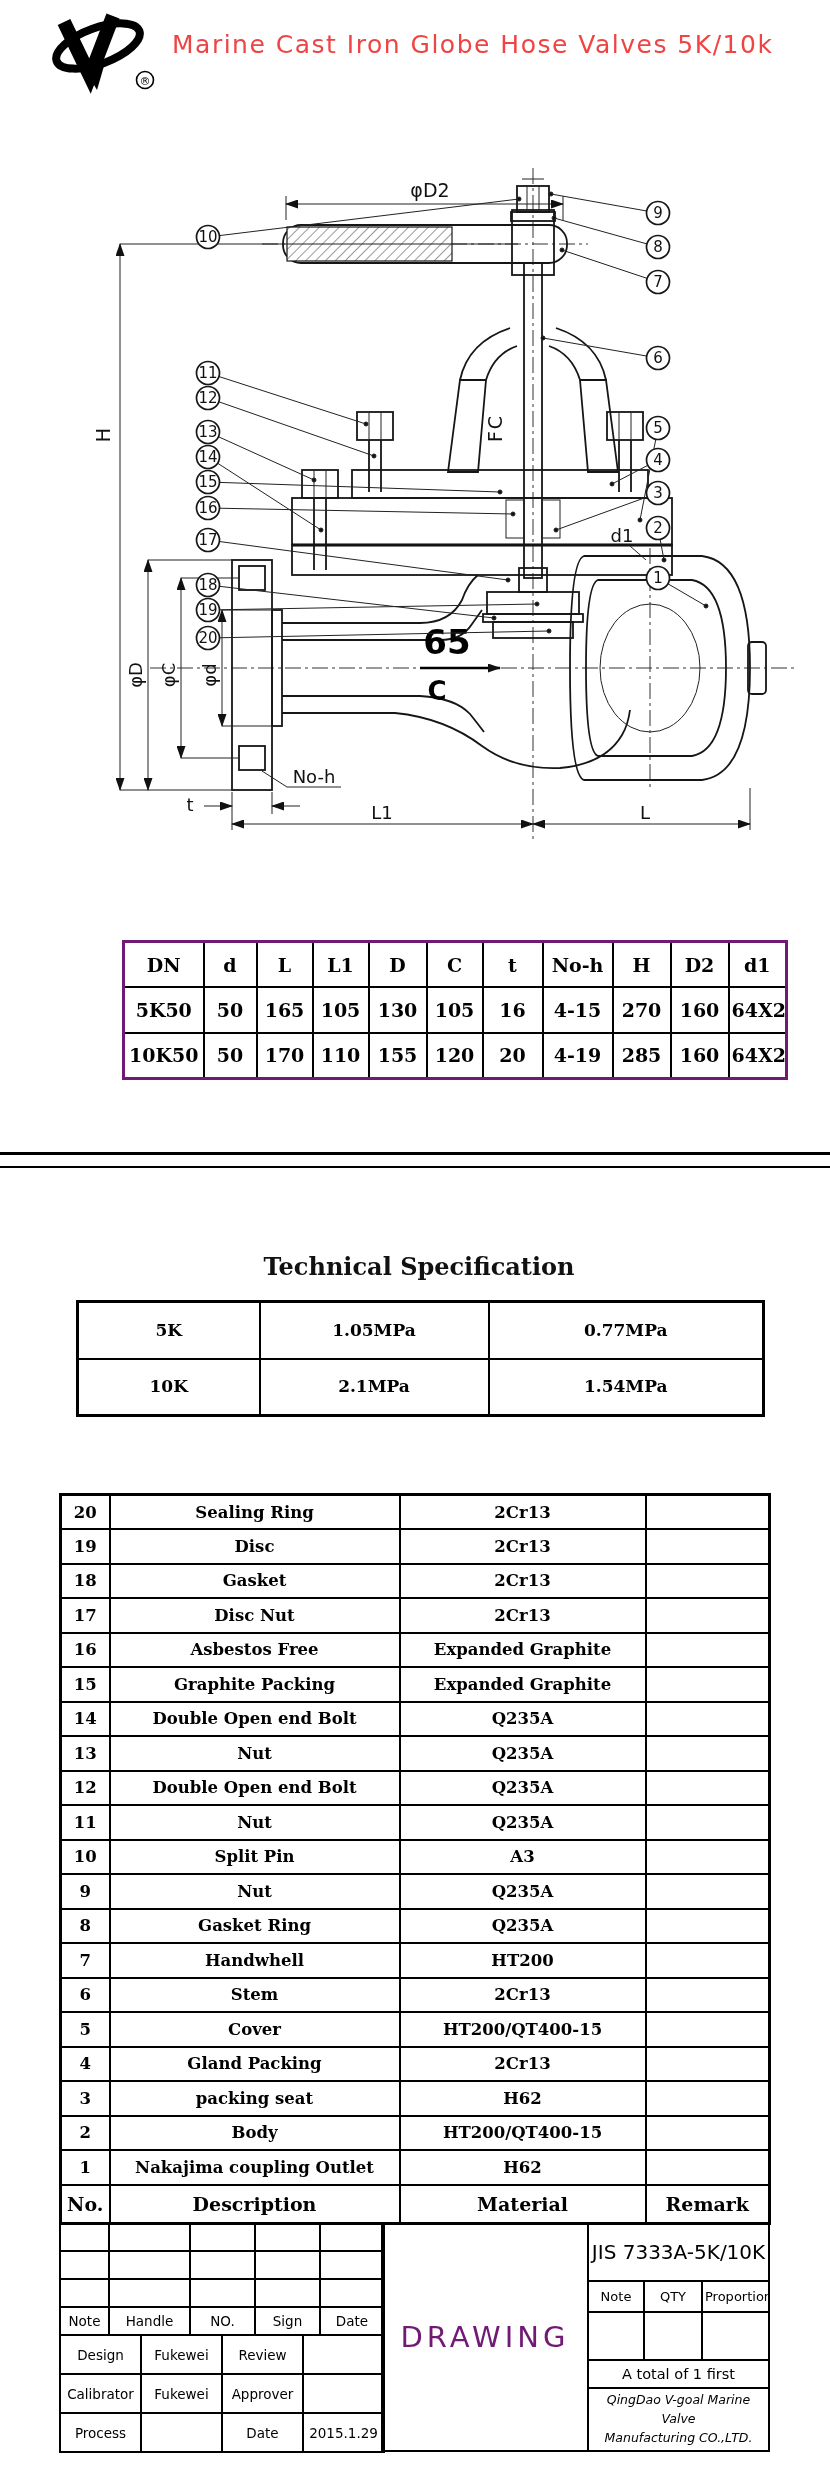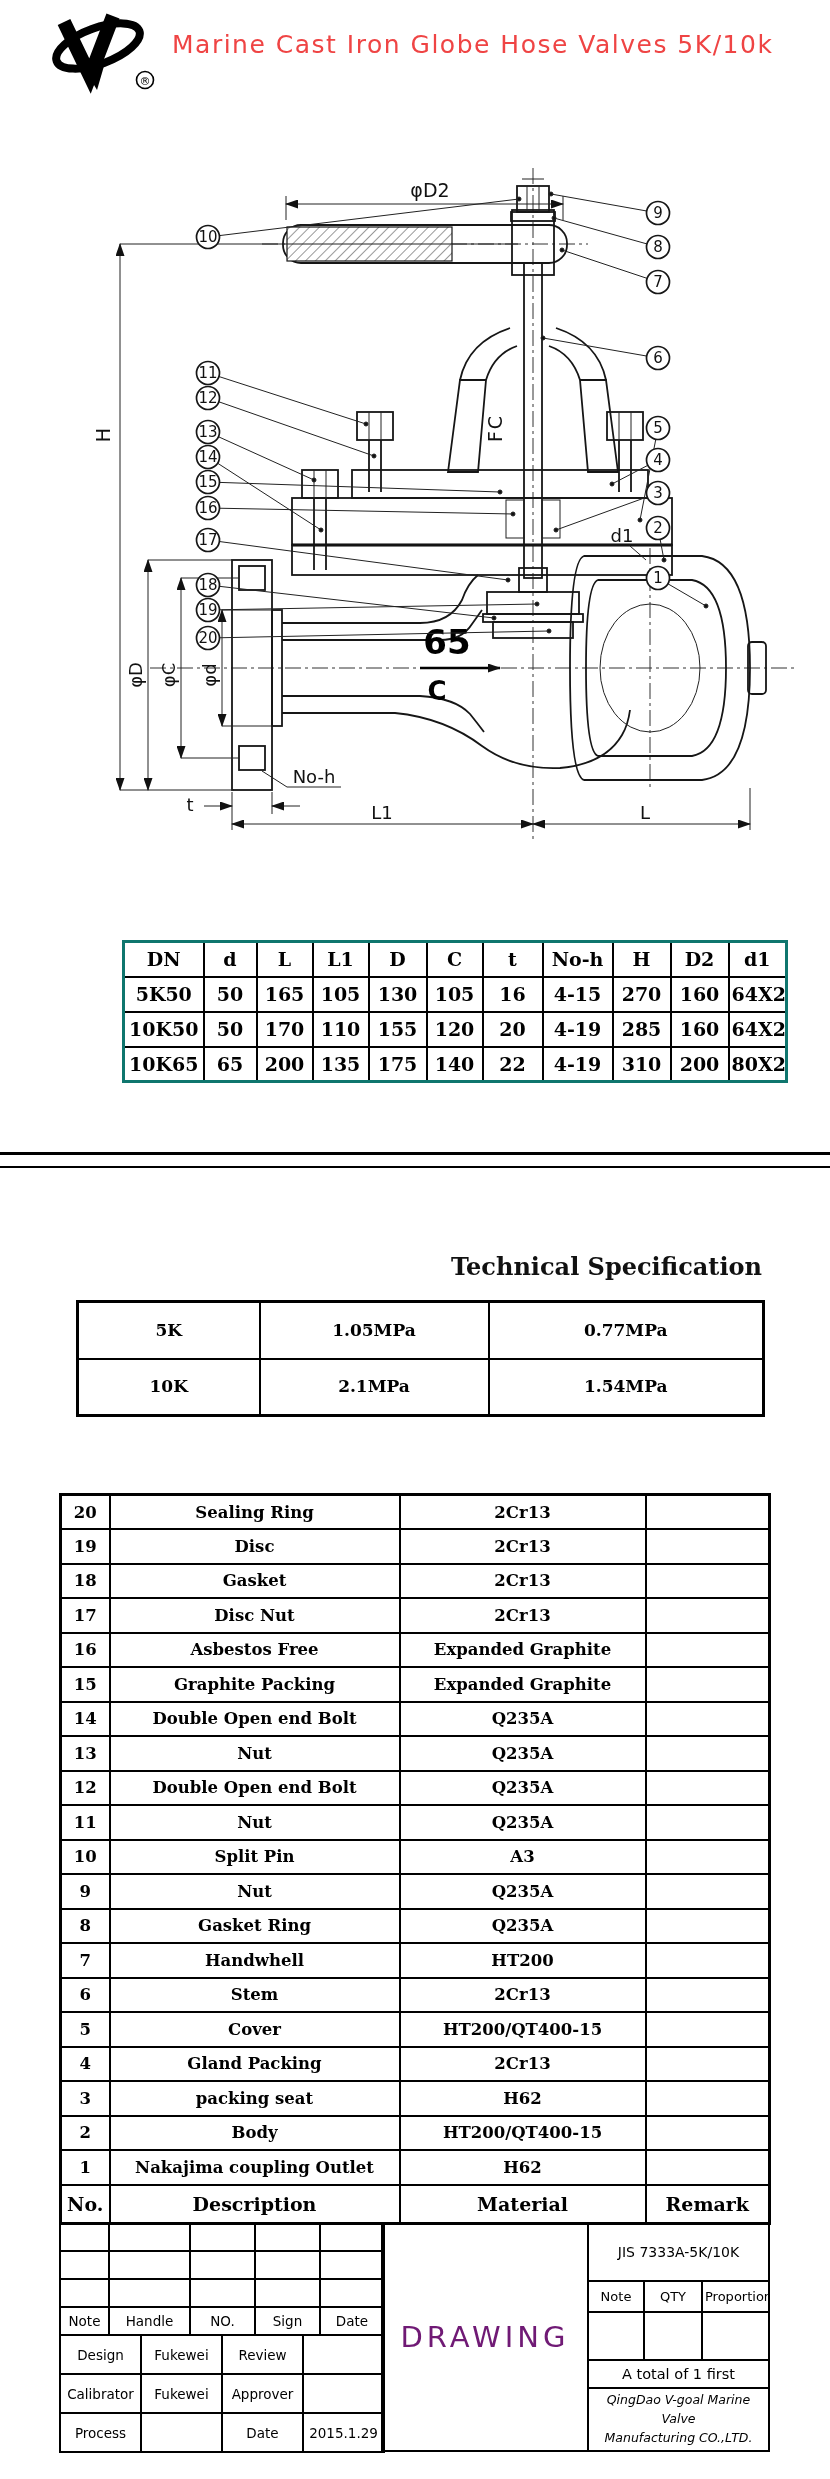--- a/index.html
+++ b/index.html
@@ -20,44 +20,44 @@
   .balloon text{font-size:15px;text-anchor:middle;fill:#111;}
   .big65{font-family:"DejaVu Sans",sans-serif;font-weight:bold;font-size:34px;fill:#000;text-anchor:middle;}
   .bigC{font-family:"DejaVu Sans",sans-serif;font-weight:bold;font-size:26px;fill:#000;text-anchor:middle;}
   
   .sep{position:absolute;left:0;width:830px;background:#000;}
   
   table{border-collapse:collapse;table-layout:fixed;position:absolute;
         font-family:"DejaVu Serif","Liberation Serif",serif;font-weight:bold;color:#000;}
   td{border:2px solid #000;text-align:center;vertical-align:middle;overflow:hidden;
      font-weight:bold;padding:0 2px;}
-  .dimtable{left:122px;top:940px;width:663px;height:140px;font-size:19px;border:3px solid #0f766e;}
+  .dimtable{left:122px;top:940px;width:663px;height:140px;font-size:19px;border:3px solid #701a75;}
   .dimtable tr{height:35px;}
-  .spec-title{position:absolute;left:76px;top:1252px;width:686px;text-align:right;
+  .spec-title{position:absolute;left:76px;top:1252px;width:686px;text-align:center;
               font-family:"DejaVu Serif","Liberation Serif",serif;font-weight:bold;font-size:24px;}
   .spectable{left:76px;top:1300px;width:686px;height:117px;font-size:17px;border:3px solid #000;}
   .spectable tr{height:32px;}
   .spectable tr.hd{height:52px;}
   .spectable td{white-space:pre-line;line-height:1.25;}
   .partstable{left:59px;top:1493px;width:709px;height:729px;font-size:16.5px;border:3px solid #000;}
   .partstable tr{height:34.5px;}
   .partstable tr.hd{height:39px;font-size:19px;}
   
   .tb{font-family:"DejaVu Sans",sans-serif;font-weight:normal;font-size:13.5px;}
   .tb td{font-weight:normal;font-family:"DejaVu Sans",sans-serif;}
   .tblA{left:59px;top:2222px;width:324px;height:114px;}
   .tblA tr{height:28px;}
   .tblB{left:59px;top:2334px;width:324px;height:118px;font-size:13.5px;}
   .tblB tr{height:39px;}
   .center-cell{position:absolute;left:381px;top:2222px;width:208px;height:230px;
                border:2px solid #000;box-sizing:border-box;display:flex;align-items:center;justify-content:center;}
   .drawing-word{font-family:"DejaVu Sans",sans-serif;font-size:29px;letter-spacing:4px;color:#701a75;}
   .tblR{left:587px;top:2222px;width:181px;height:230px;}
   .tblR td{font-family:"DejaVu Sans",sans-serif;font-weight:normal;font-size:13px;}
-  .tblR td.jis{font-size:14px;}
+  .tblR td.jis{font-size:20px;}
   .tblR td.tot{font-size:14.5px;}
   .tblR td.comp{font-size:12.5px;line-height:1.5;}
   .tblR tr.r1{height:55px;} .tblR tr.r2{height:30px;} .tblR tr.r3{height:46px;}
   .tblR tr.r4{height:27px;} .tblR tr.r5{height:60px;font-style:italic;}
 </style>
 </head>
 <body>
 
 <div class="page">
 
@@ -372,33 +372,20 @@
           <td>170</td>
           <td>110</td>
           <td>155</td>
           <td>120</td>
           <td>20</td>
           <td>4-19</td>
           <td>285</td>
           <td>160</td>
           <td>64X2</td>
         </tr>
-        <tr>
-          <td>10K65</td>
-          <td>65</td>
-          <td>200</td>
-          <td>135</td>
-          <td>175</td>
-          <td>140</td>
-          <td>22</td>
-          <td>4-19</td>
-          <td>310</td>
-          <td>200</td>
-          <td>80X2</td>
-        </tr>
       </tbody>
   </table>
 
   <div class="sep" style="top:1152px;height:3px;"></div>
   <div class="sep" style="top:1166px;height:2px;"></div>
 
   <div class="spec-title">Technical Specification</div>
   <table class="spectable">
     <colgroup>
         <col style="width:182px">

